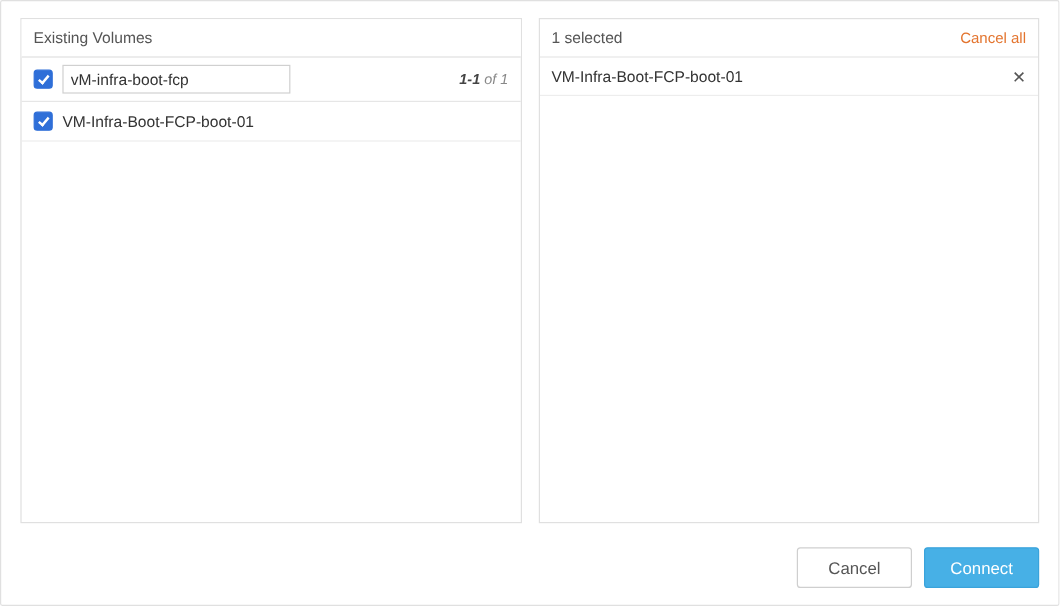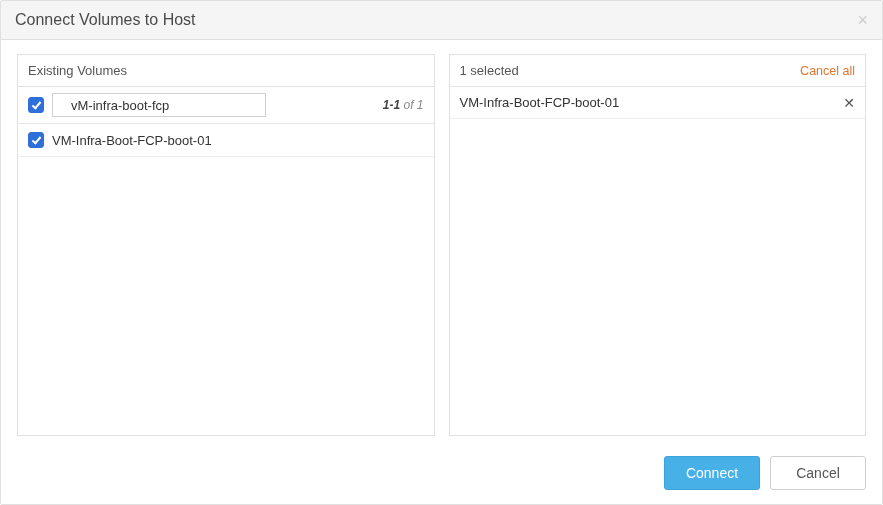--- a/index.html
+++ b/index.html
@@ -89,21 +89,21 @@
     content: "";
     width: 3px; height: 7px;
     border: solid #fff;
     border-width: 0 2px 2px 0;
     transform: rotate(40deg);
     margin-top: -2px;
   }
   .search-input {
     flex: 0 0 170px;
     height: 24px;
-    padding: 2px 18px;
+    padding: 2px 6px;
     border: 1px solid #d0d0d0;
     font-size: 13px;
     color: #333;
   }
   .count {
     margin-left: auto;
     font-size: 12px;
     color: #888;
     font-style: italic;
   }
@@ -183,24 +183,20 @@
     background: #47b0e6;
     border: 1px solid #3aa3db;
     color: #fff;
   }
   .summary-text { color: #555; }
 </style>
 </head>
 <body>
 
 <div class="dialog">
-  <div class="dialog-header">
-    <span class="dialog-title">Connect Volumes to Host</span>
-    <span class="close-x">×</span>
-  </div>
 
   <div class="dialog-body">
     <div class="panes">
 
       <div class="pane">
         <div class="pane-header">Existing Volumes</div>
         <div class="search-row">
           <span class="chk checked"></span>
           <input class="search-input" type="text" value="vM-infra-boot-fcp" style="">
           <span class="count">
@@ -227,16 +223,16 @@
             <span class="remove">✕</span>
           </div>
         </div>
       </div>
 
     </div>
 
   </div>
 
   <div class="dialog-footer">
+    <div class="btn btn-cancel">Cancel</div>
     <div class="btn btn-primary">Connect</div>
-    <div class="btn btn-cancel">Cancel</div>
   </div>
 </div>
 
 </body></html>

